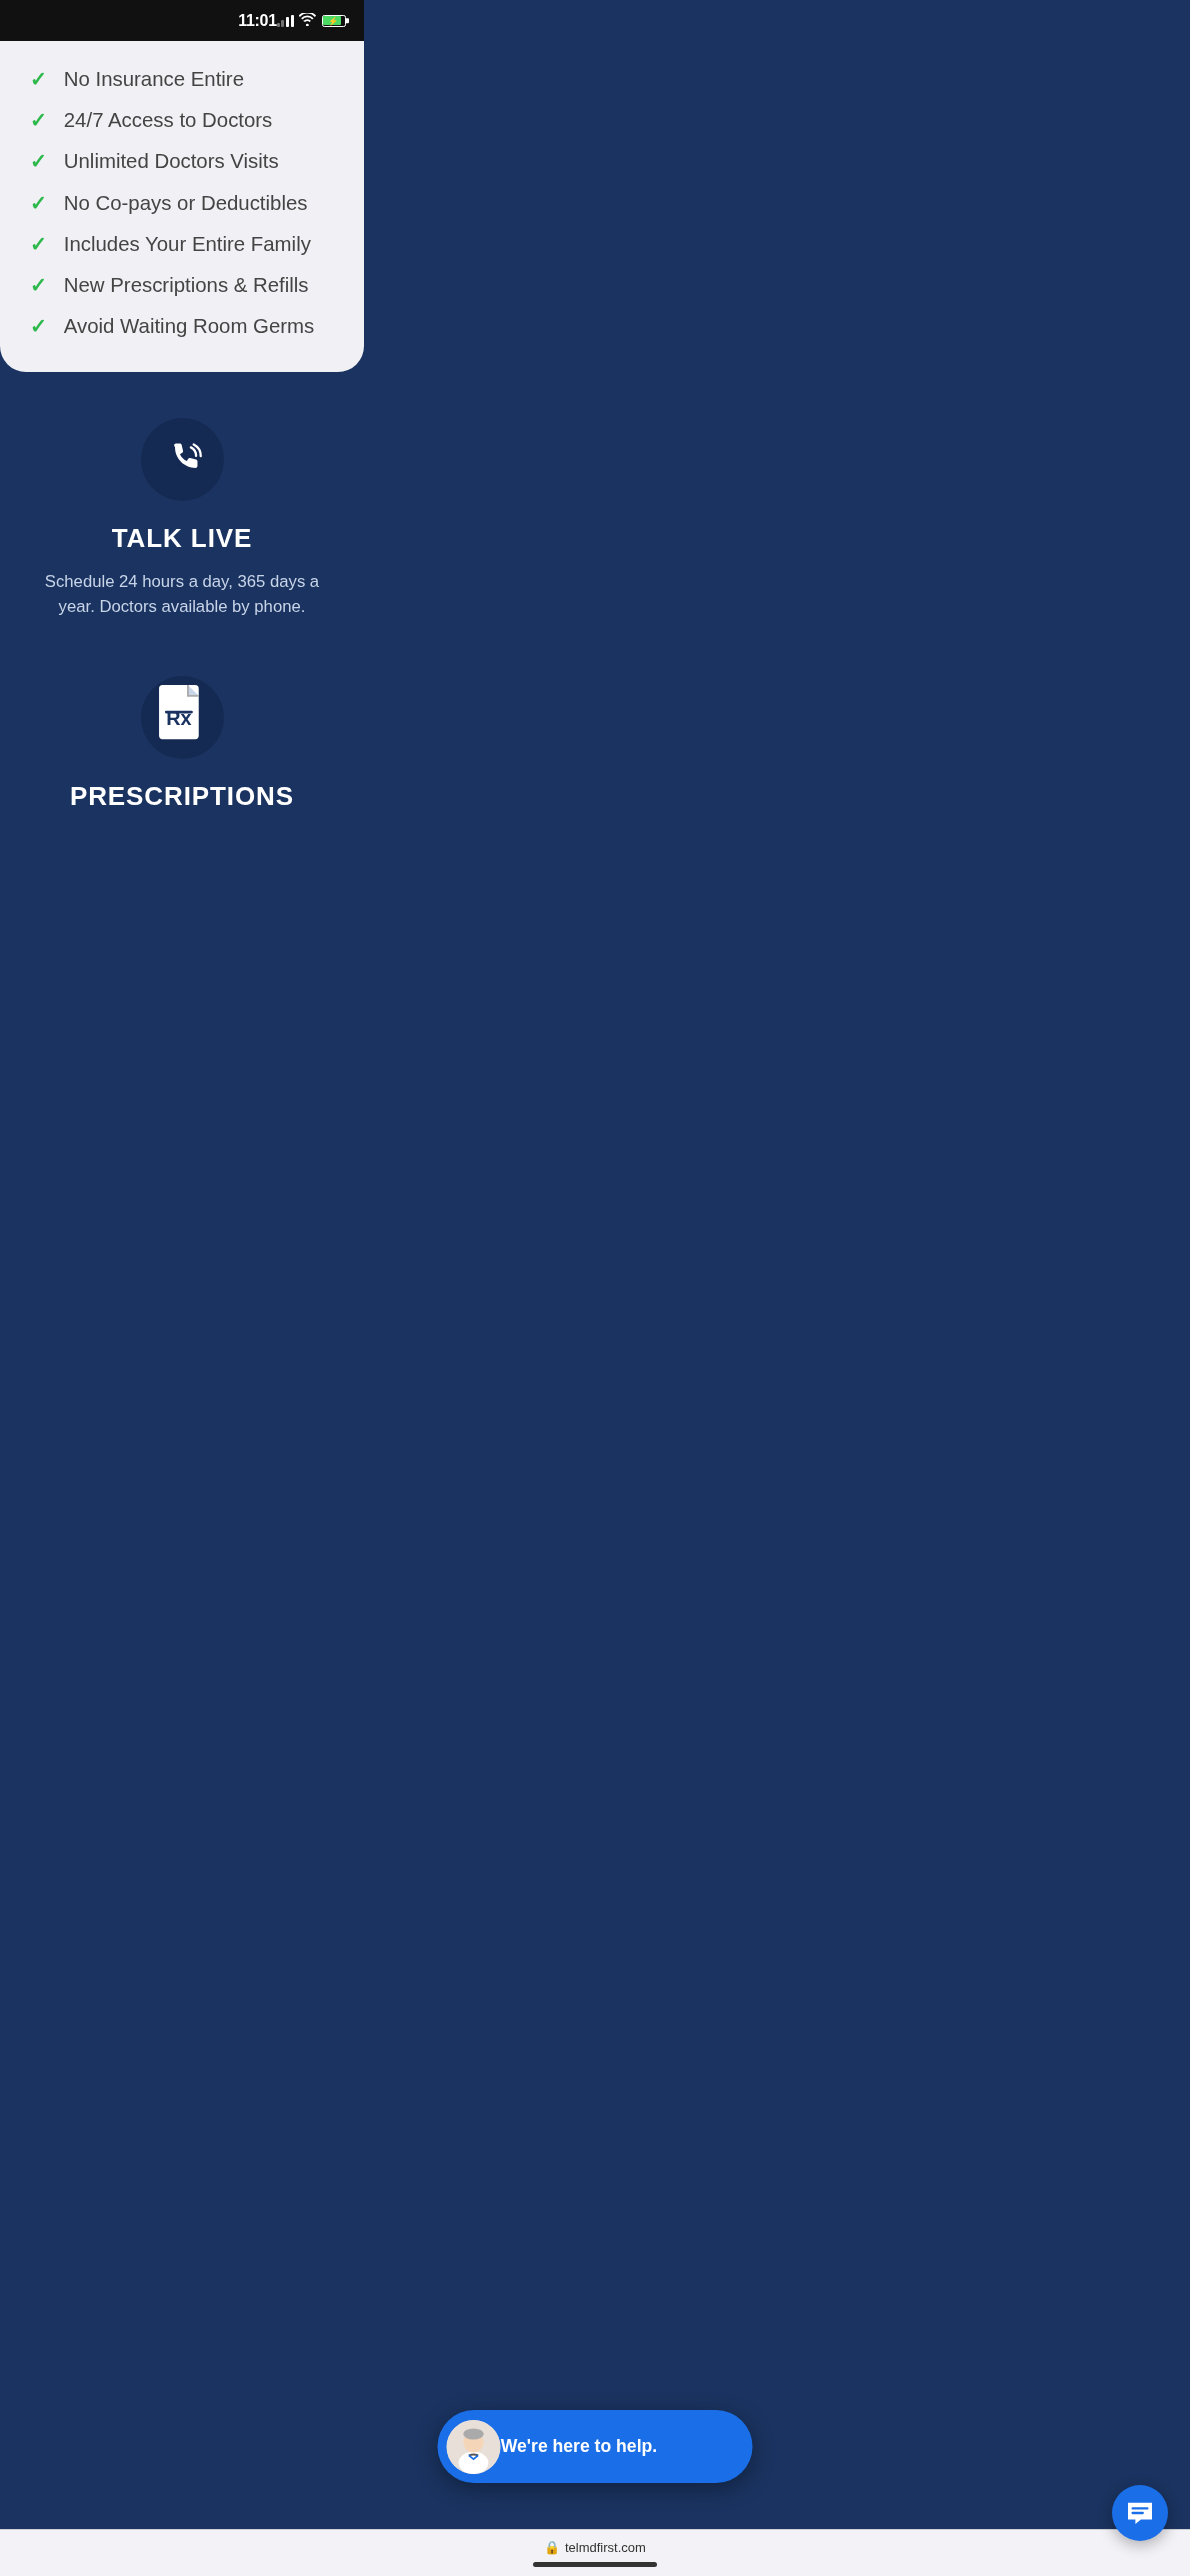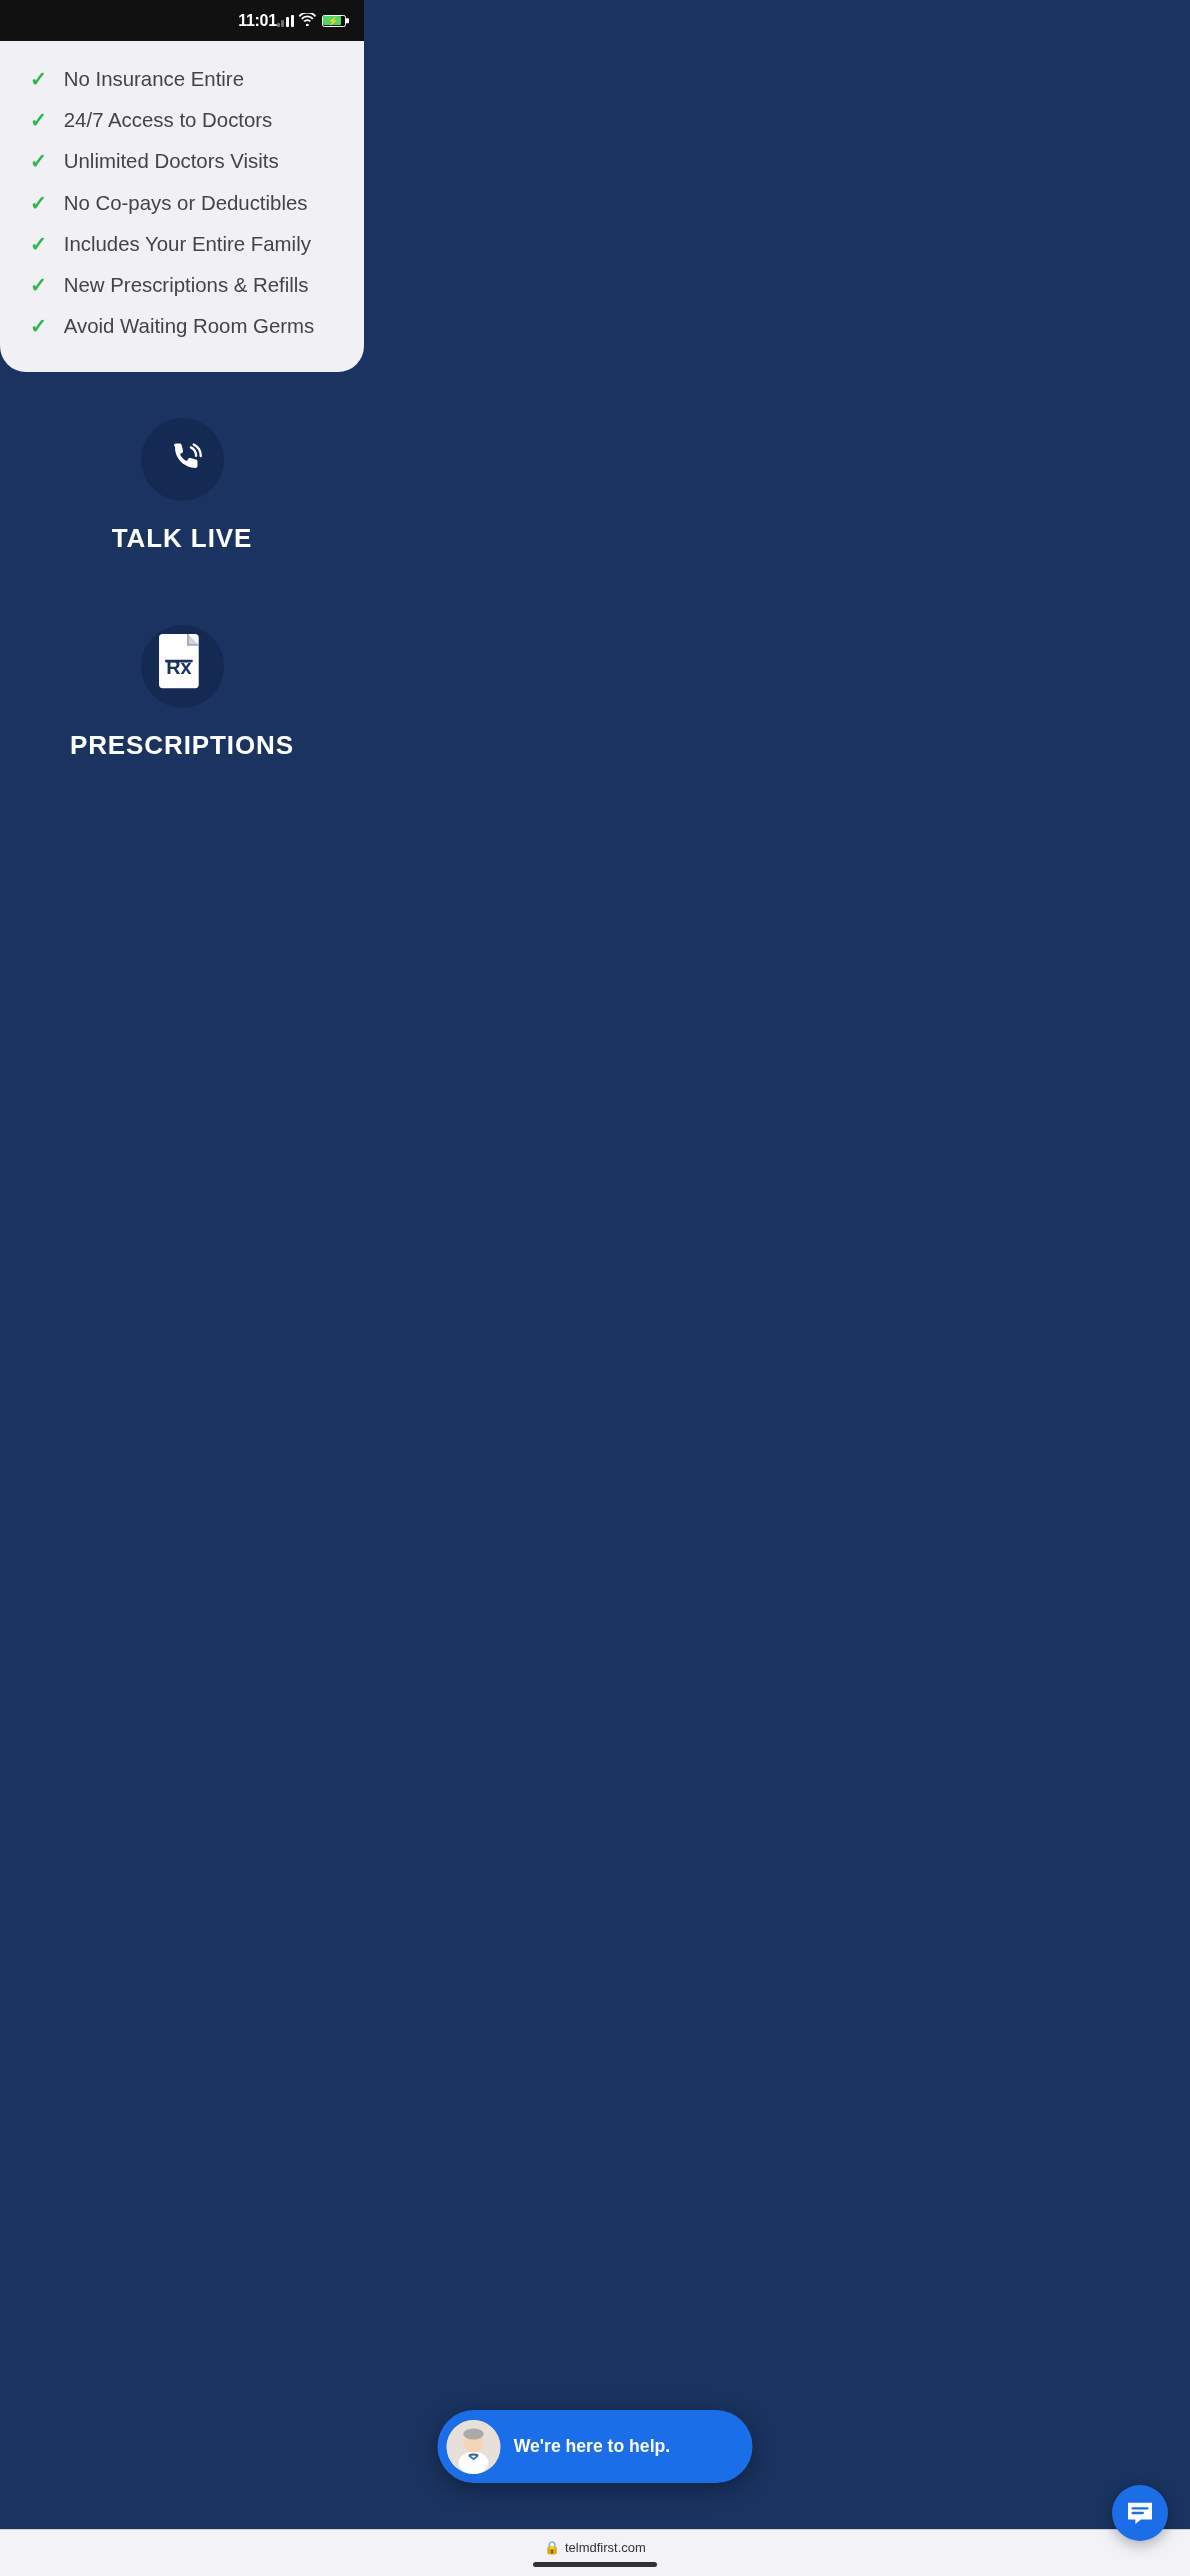--- a/index.html
+++ b/index.html
@@ -197,21 +197,20 @@
       position: fixed;
       bottom: 93px;
       left: 50%;
       transform: translateX(-50%);
       width: 315px;
       background: #1a6fe8;
       border-radius: 46px;
       display: flex;
       align-items: center;
       padding: 9.3px 22px 9.3px 9.3px;
-      gap: 13px;
       box-shadow: 0 5.6px 22px rgba(0,0,0,0.35);
       z-index: 100;
     }
 
     .doctor-avatar {
       width: 54px;
       height: 54px;
       border-radius: 50%;
       background: #ddd;
       overflow: hidden;
@@ -340,20 +339,21 @@
     <svg viewBox="0 0 46 46" fill="none" xmlns="http://www.w3.org/2000/svg">
 
       <path d="M14 8c0-1.1.9-2 2-2h4.2c.9 0 1.7.6 1.9 1.5l1.5 6.3c.2.8-.2 1.7-.9 2.1l-2.4 1.4c1.5 3.3 4.1 5.9 7.4 7.4l1.4-2.4c.4-.7 1.3-1.1 2.1-.9l6.3 1.5c.9.2 1.5 1 1.5 1.9V30c0 1.1-.9 2-2 2-12.2 0-22-9.8-22-22z" fill="white"></path>
 
       <path d="M32 10c3.3 1.7 5.5 5.1 5.5 9" stroke="white" stroke-width="2.5" stroke-linecap="round" fill="none"></path>
       <path d="M35 7c4.5 2.3 7.5 7 7.5 12.3" stroke="white" stroke-width="2.5" stroke-linecap="round" fill="none"></path>
     </svg>
   </div>
 
   <h2 class="section-title">TALK LIVE</h2>
+  <p class="section-desc">Schedule 24 hours a day, 365 days a year. Doctors available by phone.</p>
 
   <div class="section-divider"></div>
 
   <div class="rx-icon-circle">
     <svg viewBox="0 0 46 46" fill="none" xmlns="http://www.w3.org/2000/svg">
 
       <rect x="10" y="5" width="22" height="30" rx="2" fill="white"></rect>
       <path d="M26 5l6 6h-6V5z" fill="#c8d4e8"></path>
       <path d="M26 5v6h6" fill="none" stroke="#aaa" stroke-width="1"></path>
 

